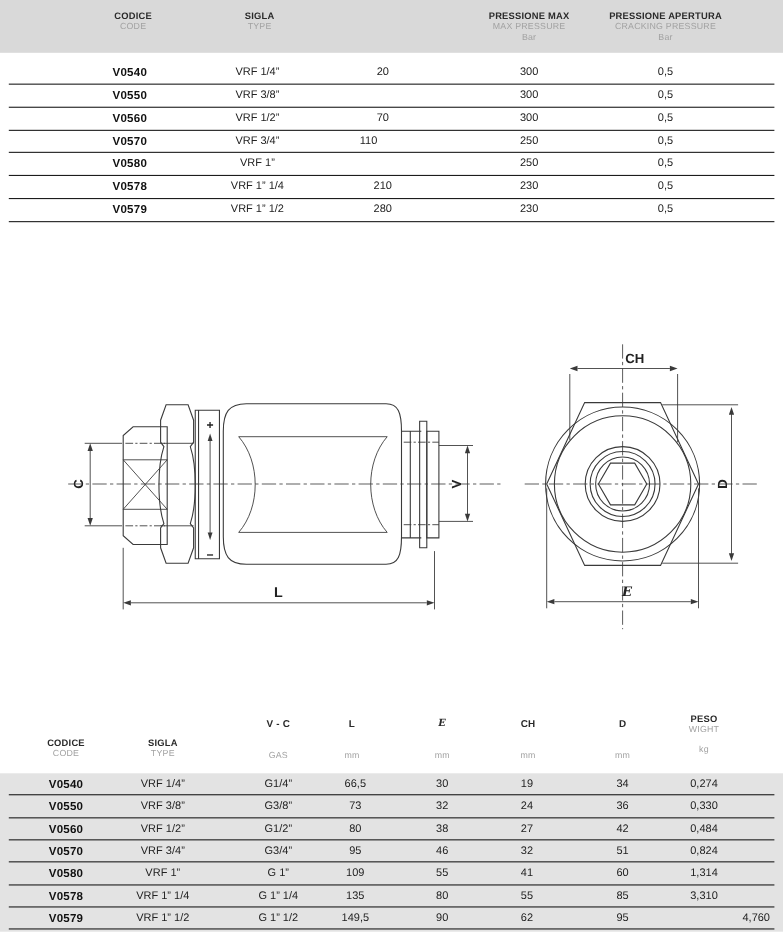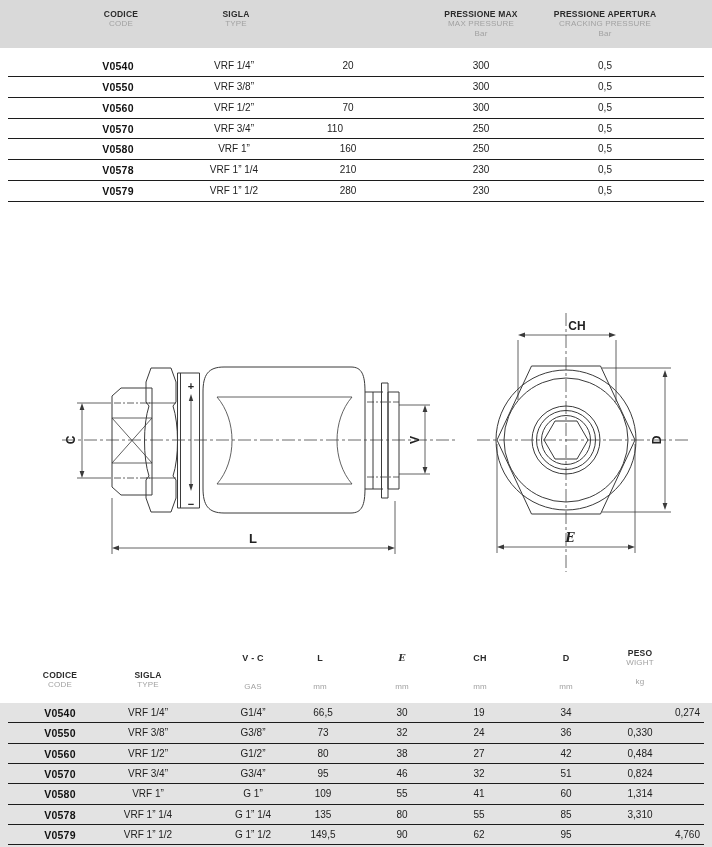--- a/index.html
+++ b/index.html
@@ -86,21 +86,20 @@
       <div class="trow r1">
         <span class="tcell code" style="left: 50px;">V0570</span>
         <span class="tcell" style="left: 166px;">VRF 3/4”</span>
         <span class="tcell" style="left: 267px;">110</span>
         <span class="tcell" style="left: 413px;">250</span>
         <span class="tcell" style="left: 537px;">0,5</span>
       </div>
       <div class="trow r1">
         <span class="tcell code" style="left: 50px;">V0580</span>
         <span class="tcell" style="left: 166px;">VRF 1”</span>
-        <span class="tcell" style="left: 280px;">160</span>
         <span class="tcell" style="left: 413px;">250</span>
         <span class="tcell" style="left: 537px;">0,5</span>
       </div>
       <div class="trow r1">
         <span class="tcell code" style="left: 50px;">V0578</span>
         <span class="tcell" style="left: 166px;">VRF 1” 1/4</span>
         <span class="tcell" style="left: 280px;">210</span>
         <span class="tcell" style="left: 413px;">230</span>
         <span class="tcell" style="left: 537px;">0,5</span>
       </div>
@@ -234,21 +233,21 @@
   <div class="band-bottom"></div>
   <div class="tbody" id="t2-body">
       <div class="trow r2">
         <span class="tcell code" style="left: -8px;">V0540</span>
         <span class="tcell" style="left: 80px;">VRF 1/4”</span>
         <span class="tcell" style="left: 185px;">G1/4”</span>
         <span class="tcell" style="left: 255px;">66,5</span>
         <span class="tcell" style="left: 334px;">30</span>
         <span class="tcell" style="left: 411px;">19</span>
         <span class="tcell" style="left: 498px;">34</span>
-        <span class="tcell" style="left: 572px; text-align: right;">0,274</span>
+        <span class="tcell" style="left: 572px;">0,274</span>
       </div>
       <div class="trow r2">
         <span class="tcell code" style="left: -8px;">V0550</span>
         <span class="tcell" style="left: 80px;">VRF 3/8”</span>
         <span class="tcell" style="left: 185px;">G3/8”</span>
         <span class="tcell" style="left: 255px;">73</span>
         <span class="tcell" style="left: 334px;">32</span>
         <span class="tcell" style="left: 411px;">24</span>
         <span class="tcell" style="left: 498px;">36</span>
         <span class="tcell" style="left: 572px;">0,330</span>

